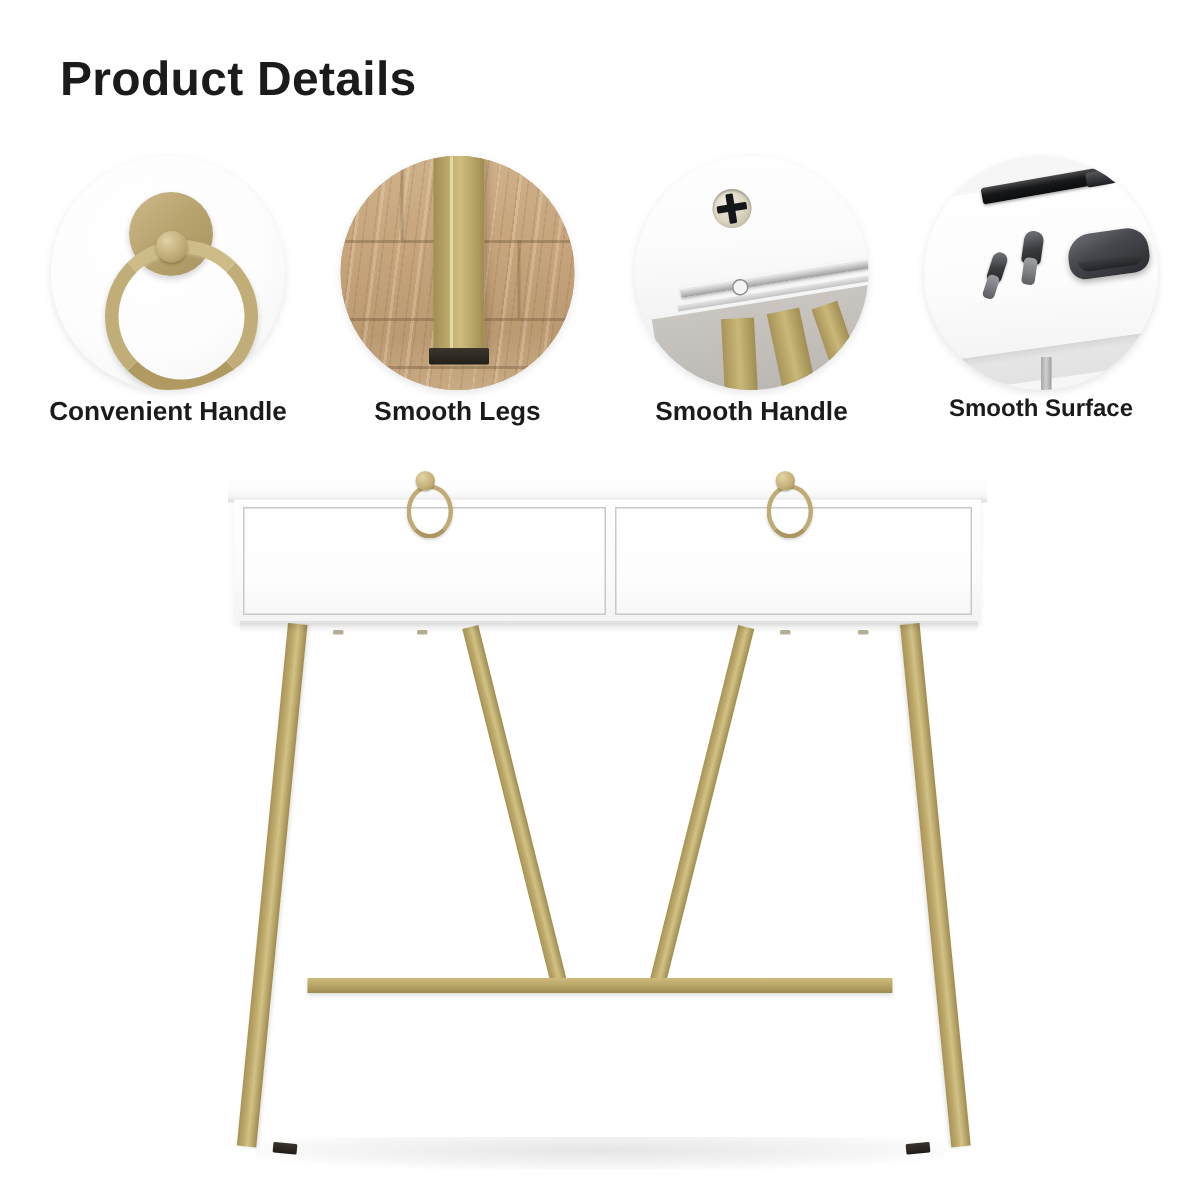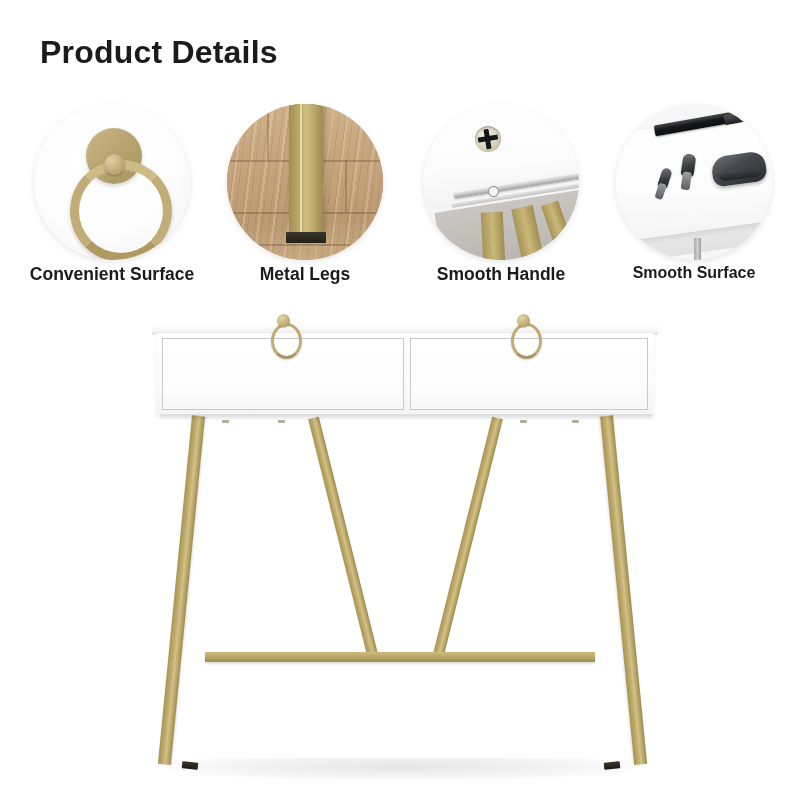--- a/index.html
+++ b/index.html
@@ -283,36 +283,36 @@
   <div class="page-title">Product Details</div>
 
   <div class="features">
 
     <div class="feature f0">
       <div class="circle c-handle">
         <div class="h-plate"></div>
         <div class="h-ring"></div>
         <div class="h-knob"></div>
       </div>
-      <div class="caption">Convenient Surface</div>
+      <div class="caption">Convenient Handle</div>
     </div>
 
     <div class="feature f1">
       <div class="circle c-legs">
         <div class="wood"></div>
         <div class="plank p1"></div>
         <div class="plank p2"></div>
         <div class="plank p3"></div>
         <div class="plank-v v1"></div>
         <div class="plank-v v2"></div>
         <div class="leg2"></div>
         <div class="leg2-edge"></div>
         <div class="leg2-foot"></div>
       </div>
-      <div class="caption">Metal Legs</div>
+      <div class="caption">Smooth Legs</div>
     </div>
 
     <div class="feature f2">
       <div class="circle c-slides">
         <div class="sl-left"></div>
         <div class="sl-body"></div>
         <div class="sl-under">
           <div class="sl-gleg g1"></div>
           <div class="sl-gleg g2"></div>
           <div class="sl-gleg g3"></div>

